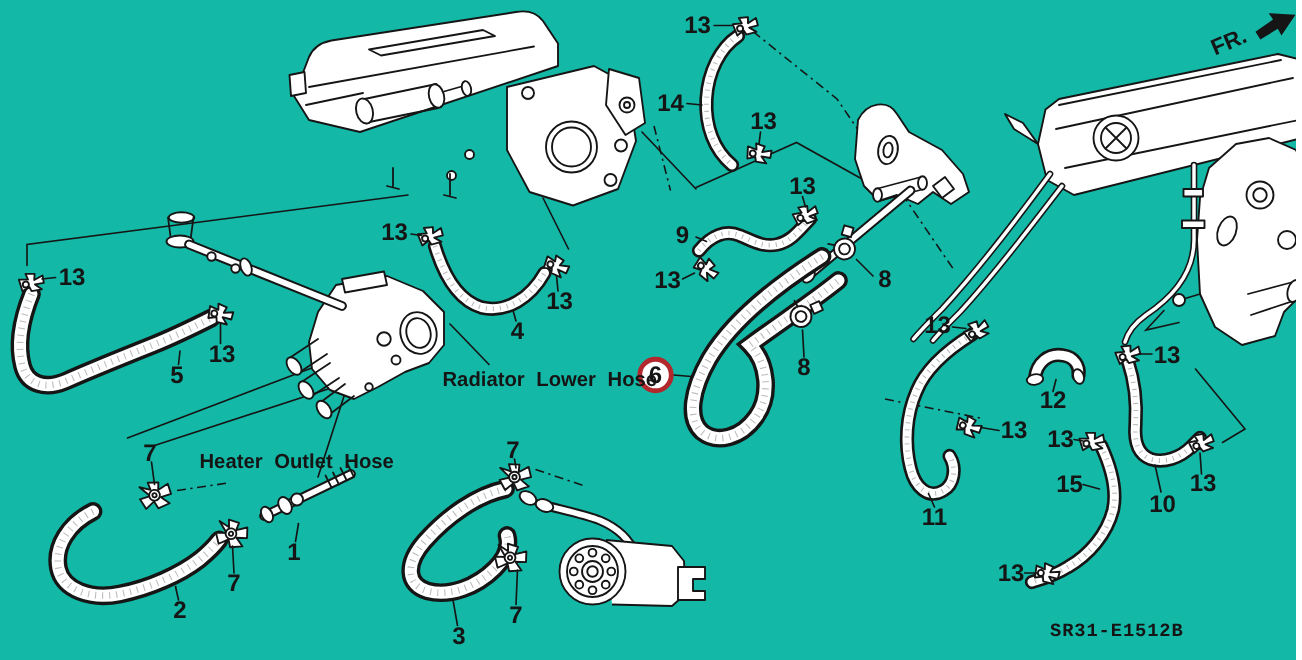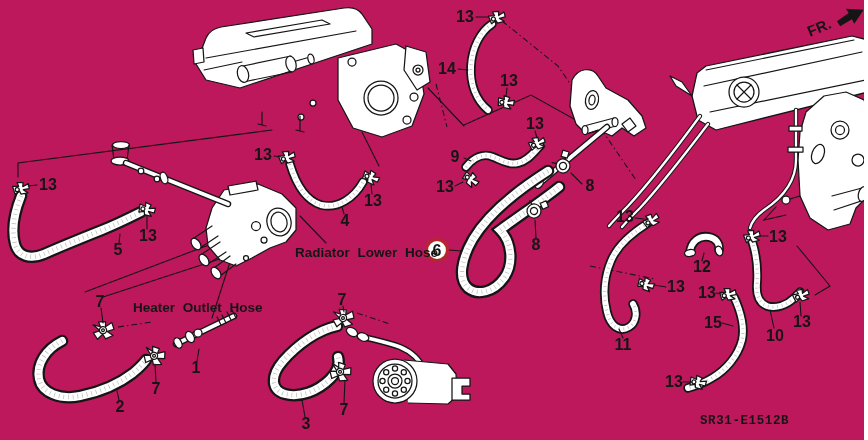--- a/index.html
+++ b/index.html
@@ -1,16 +1,16 @@
 <!DOCTYPE html>
 <html><head>
 <meta charset="utf-8">
 <style>
   html,body{margin:0;padding:0;background:#ffffff;}
-  .stage{position:relative;width:864px;height:440px;background:#be185d;overflow:hidden;
+  .stage{position:relative;width:864px;height:440px;background:#14b8a6;overflow:hidden;
          font-family:"Liberation Sans",sans-serif;}
   svg{display:block}
   .ln   {stroke:#151515;fill:none;stroke-width:1.2;stroke-linecap:round;stroke-linejoin:round;}
   .part {stroke:#151515;fill:#ffffff;stroke-width:1.25;stroke-linejoin:round;}
   .hoseO{stroke:#151515;stroke-width:12.5;fill:none;stroke-linecap:round;}
   .hoseI{stroke:#ffffff;stroke-width:8;fill:none;stroke-linecap:round;}
   .hmO  {stroke:#151515;stroke-width:9.5;fill:none;stroke-linecap:round;}
   .hmI  {stroke:#ffffff;stroke-width:6;fill:none;stroke-linecap:round;}
   .tex  {stroke:#8d8d8d;stroke-width:4.5;fill:none;stroke-dasharray:0.7 4;opacity:.6;stroke-linecap:butt;}
   .texm {stroke:#8d8d8d;stroke-width:3.2;fill:none;stroke-dasharray:0.7 4;opacity:.6;stroke-linecap:butt;}

